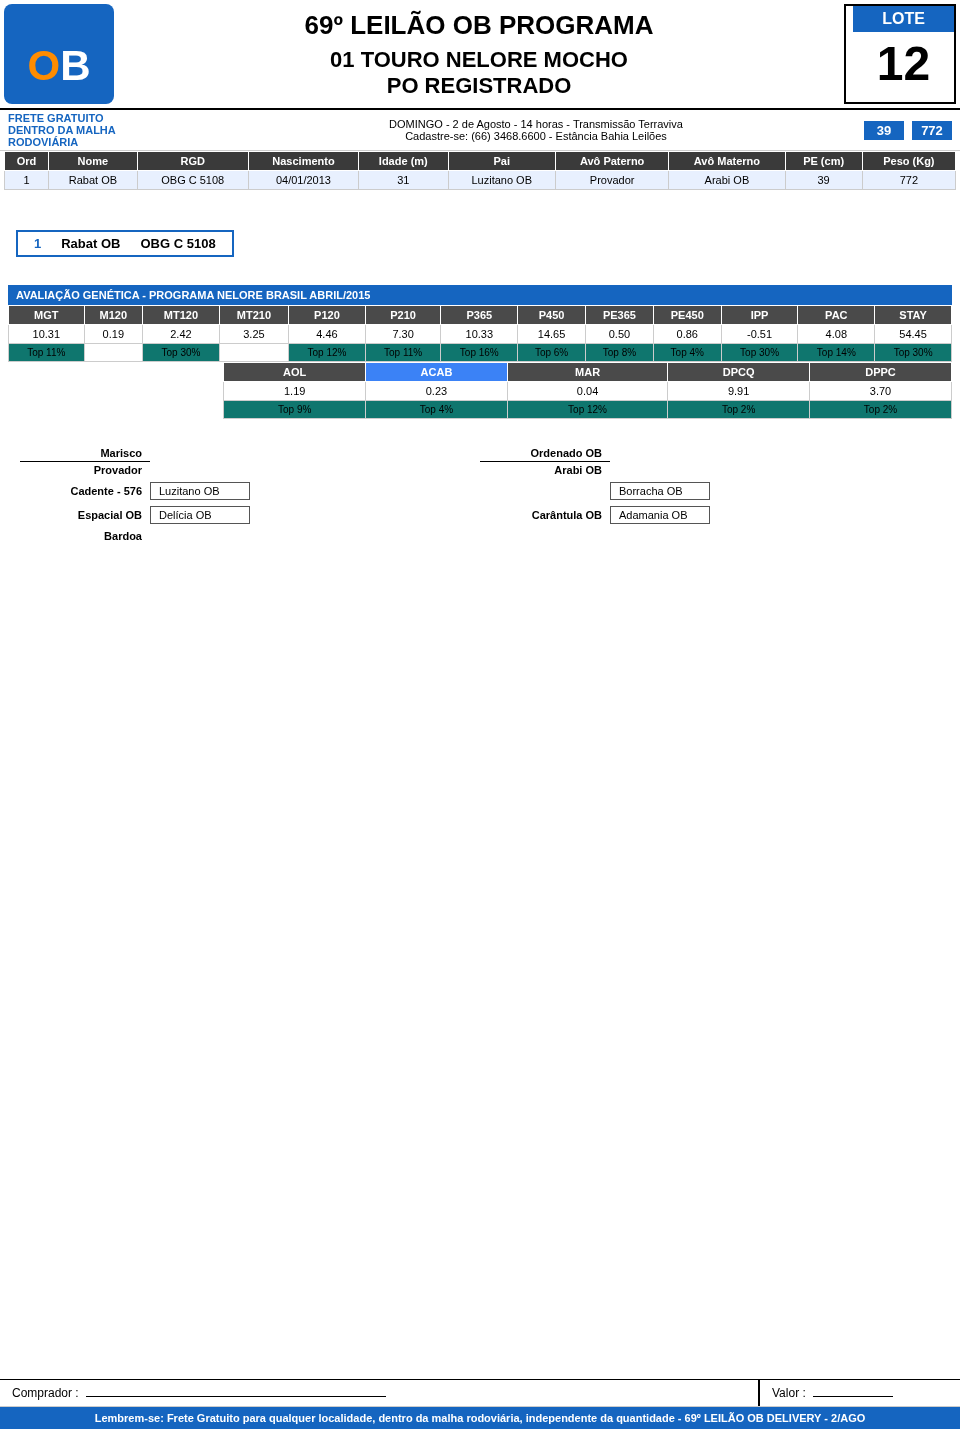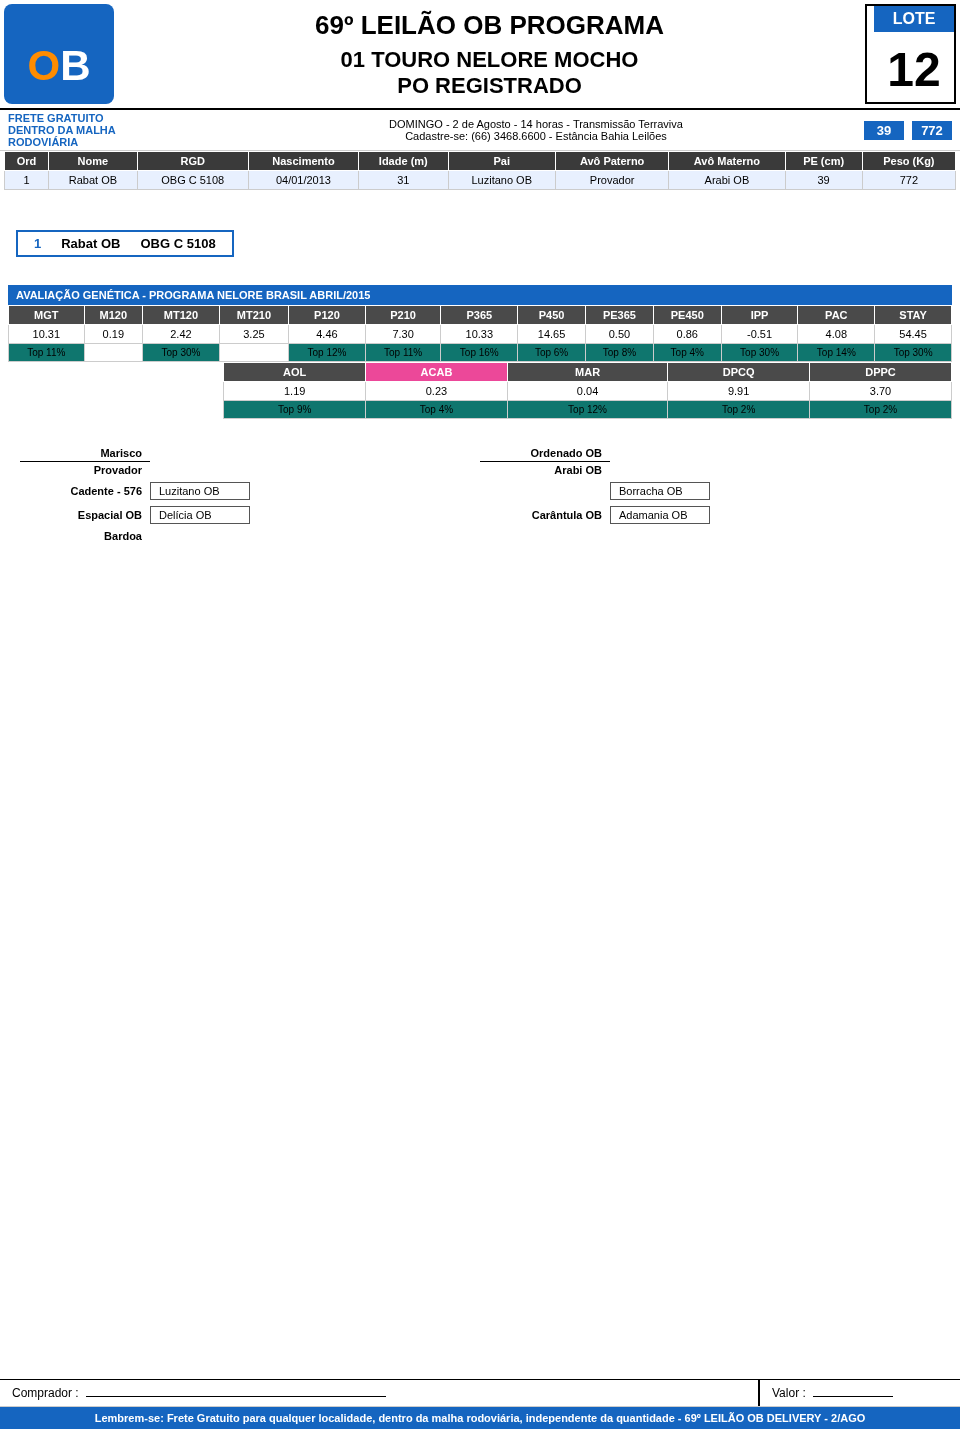--- a/index.html
+++ b/index.html
@@ -61,25 +61,25 @@
       text-align: center;
     }
     .header-title h2 {
       font-size: 22px;
       font-weight: bold;
       color: #000;
       text-align: center;
       margin-top: 6px;
     }
     .lote-box {
-      width: 91px;
+      width: 112px;
       display: flex;
       flex-direction: column;
       align-items: center;
-      justify-content: space-between;
+      justify-content: flex-start;
       border: 2px solid #000;
       margin-left: 10px;
       padding-left: 7px;
     }
     .lote-label {
       background: #1565c0;
       color: #fff;
       width: 100%;
       text-align: center;
       font-size: 16px;
@@ -394,21 +394,21 @@
       <tr>
             <th style="background: transparent; border: none;"></th>
             <th style="background: transparent; border: none;"></th>
             <th style="background: transparent; border: none;"></th>
             <th style="background: transparent; border: none;"></th>
             <th style="background: transparent; border: none;"></th>
             <th style="background: transparent; border: none;"></th>
             <th style="background: transparent; border: none;"></th>
             <th style="background: transparent; border: none;"></th>
             <th style="background: rgb(74, 74, 74); color: rgb(255, 255, 255); border: 1px solid rgb(255, 255, 255); padding: 3px 4px; text-align: center; margin-left: 38px;">AOL</th>
-            <th style="background: #ec4899; color: rgb(255, 255, 255); border: 1px solid rgb(255, 255, 255); padding: 3px 4px; text-align: center;">ACAB</th>
+            <th style="background: #3b82f6; color: rgb(255, 255, 255); border: 1px solid rgb(255, 255, 255); padding: 3px 4px; text-align: center;">ACAB</th>
             <th style="background: rgb(74, 74, 74); color: rgb(255, 255, 255); border: 1px solid rgb(255, 255, 255); padding: 3px 4px; text-align: center;">MAR</th>
             <th style="background: rgb(74, 74, 74); color: rgb(255, 255, 255); border: 1px solid rgb(255, 255, 255); padding: 3px 4px; text-align: center;">DPCQ</th>
             <th style="background: rgb(74, 74, 74); color: rgb(255, 255, 255); border: 1px solid rgb(255, 255, 255); padding: 3px 4px; text-align: center;">DPPC</th>
           </tr>
           <tr class="value-row">
             <td style="border: none;"></td>
             <td style="border: none;"></td>
             <td style="border: none;"></td>
             <td style="border: none;"></td>
             <td style="border: none;"></td>

